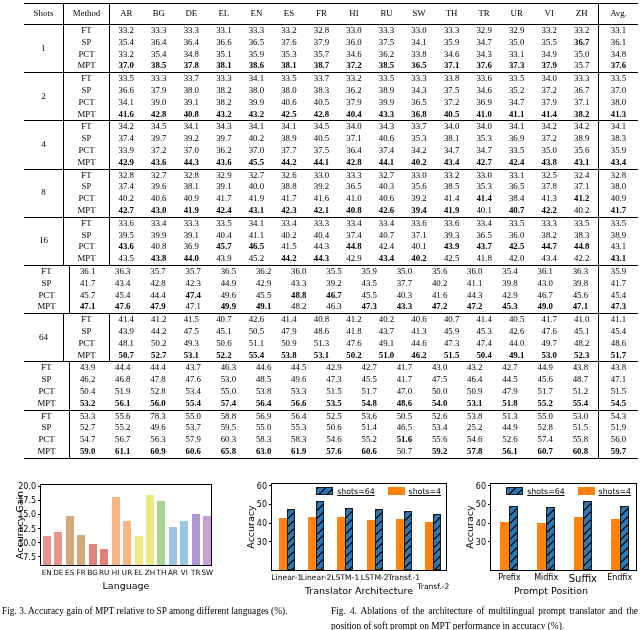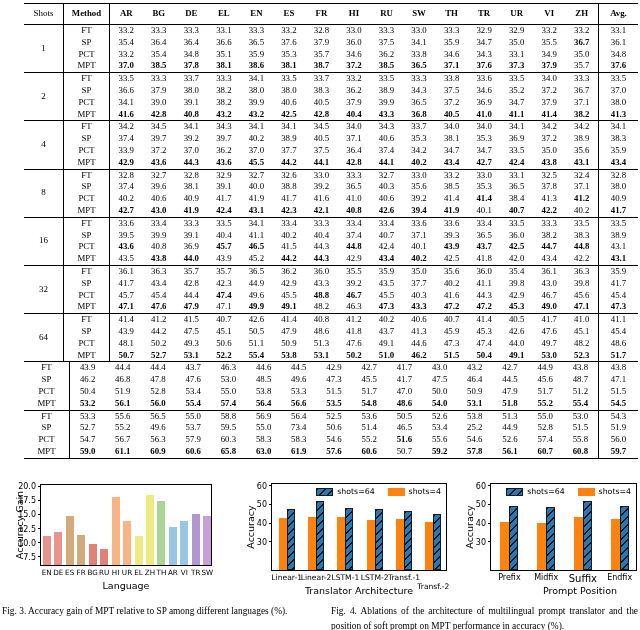--- a/index.html
+++ b/index.html
@@ -20,21 +20,21 @@
   .cell-shots {
     width:40px; border-right:1px solid #000;
     display:flex; align-items:center; justify-content:center;
     font-size:9px;
   }
   .rows { flex:1; display:flex; flex-direction:column; }
   .rgrid {
     display:grid; grid-template-columns:46px repeat(15, 1fr) 40px;
     align-items:center; height:11.8px;
   }
-  .rgrid.headr { height:20px;font-weight:bold; }
+  .rgrid.headr { height:20px; }
   .rgrid > div { text-align:center; }
   .c-method { border-right:1px solid #000; height:100%;
     display:flex; align-items:center; justify-content:center; }
   .c-avg { border-left:1px solid #000; height:100%;
     display:flex; align-items:center; justify-content:center; }
   .group { display:flex; border-bottom:1px solid #000; }
   .group:last-child { border-bottom:none; }
   .b { font-weight:bold; }
   
   .chart { position:absolute; font-family:"DejaVu Sans", sans-serif; }
@@ -60,21 +60,21 @@
     white-space:nowrap;
   }
   .ylabel {
     position:absolute; font-size:9.5px; white-space:nowrap;
     transform:translate(-50%,-50%) rotate(-90deg);
   }
   .legend {
     position:absolute; top:3px; right:5px; display:flex; gap:13px;
     align-items:center; font-size:7.8px;
   }
-  .legitem { display:flex; align-items:center; gap:4px; }
+  .legitem { display:flex; align-items:flex-start; gap:4px;text-decoration:underline; }
   .sw { width:17px; height:8px; }
   
   .caption {
     position:absolute; font-size:9.4px; line-height:14.5px;
     text-align:justify; font-family:"Liberation Serif", serif;
   }
   #cap3 { left:2px;  top:604px; width:322px; }
   #cap4 { left:331px; top:604px; width:307px; }
 </style>
 </head>
@@ -504,21 +504,20 @@
           <div>42.5</div>
           <div>41.8</div>
           <div>42.0</div>
           <div>43.4</div>
           <div>42.2</div>
           <div class="c-avg b">43.1</div>
         </div>
       </div>
     </div>
     <div class="group">
-      <div class="cell-shots">32</div>
       <div class="rows">
         <div class="rgrid">
           <div class="c-method">FT</div>
           <div>36.1</div>
           <div>36.3</div>
           <div>35.7</div>
           <div>35.7</div>
           <div>36.5</div>
           <div>36.2</div>
           <div>36.0</div>
@@ -751,21 +750,21 @@
           <div class="c-avg b">54.5</div>
         </div>
       </div>
     </div>
     <div class="group">
       <div class="rows">
         <div class="rgrid">
           <div class="c-method">FT</div>
           <div>53.3</div>
           <div>55.6</div>
-          <div>56.5</div>
+          <div>78.3</div>
           <div>55.0</div>
           <div>58.8</div>
           <div>56.9</div>
           <div>56.4</div>
           <div>52.5</div>
           <div>53.6</div>
           <div>50.5</div>
           <div>52.6</div>
           <div>53.8</div>
           <div>51.3</div>
@@ -774,21 +773,21 @@
           <div class="c-avg">54.3</div>
         </div>
         <div class="rgrid">
           <div class="c-method">SP</div>
           <div>52.7</div>
           <div>55.2</div>
           <div>49.6</div>
           <div>53.7</div>
           <div>59.5</div>
           <div>55.0</div>
-          <div>73.4</div>
+          <div>55.3</div>
           <div>50.6</div>
           <div>51.4</div>
           <div>46.5</div>
           <div>53.4</div>
           <div>25.2</div>
           <div>44.9</div>
           <div>52.8</div>
           <div>51.5</div>
           <div class="c-avg">51.9</div>
         </div>
@@ -952,18 +951,18 @@
         <div class="legitem">
           <span class="sw hatch" style="background-color: rgb(40, 120, 181);"></span>
           <span>shots=64</span>
         </div>
         <div class="legitem">
           <span class="sw" style="background-color: rgb(253, 130, 14);"></span>
           <span>shots=4</span>
         </div>
       </div>
     </div>
-    <div class="xlabel" style="left: 122px; top: 113px;">Prompt Position</div>
+    <div class="xlabel" style="left: 93px; top: 113px;">Prompt Position</div>
     <div class="ylabel" style="left: 11px; top: 55px;">Accuracy</div>
   </div>
 
 <div class="caption" id="cap3">Fig. 3.   Accuracy gain of MPT relative to SP among different languages (%).</div>
 <div class="caption" id="cap4">Fig. 4.   Ablations of the architecture of multilingual prompt translator and the position of soft prompt on MPT performance in accuracy (%).</div>
 
 </body></html>

